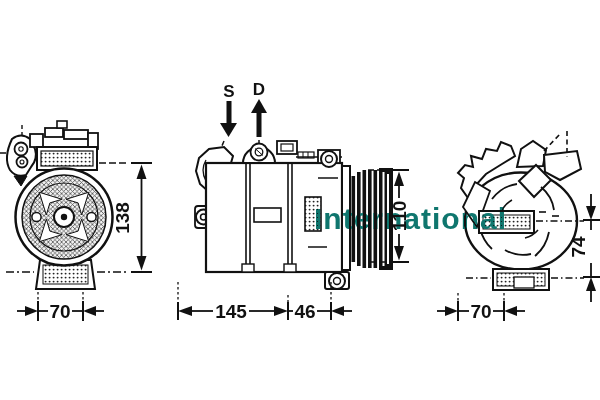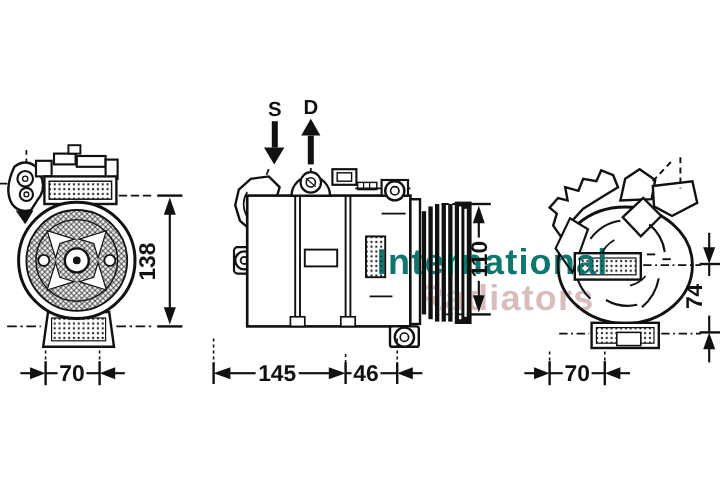--- a/index.html
+++ b/index.html
@@ -256,16 +256,15 @@
       <line x1="458" y1="311" x2="469" y2="311" stroke-width="1.8"></line>
       <line x1="493" y1="311" x2="504" y2="311" stroke-width="1.8"></line>
       <polygon fill="#111" stroke="none" points="504,311 517,306 517,316"></polygon>
       <line x1="516" y1="311" x2="525" y2="311" stroke-width="1.8"></line>
       <text class="dim-text" stroke="none" fill="#111" text-anchor="middle" x="481" y="317.5">70</text>
     </g>
   </svg>
 
   <div id="watermark">
     <span id="wm-line1" class="wm-line">International</span>
-    <span id="wm-line2" class="wm-line">Radiators</span>
   </div>
 
 </div>
 
 </body></html>

